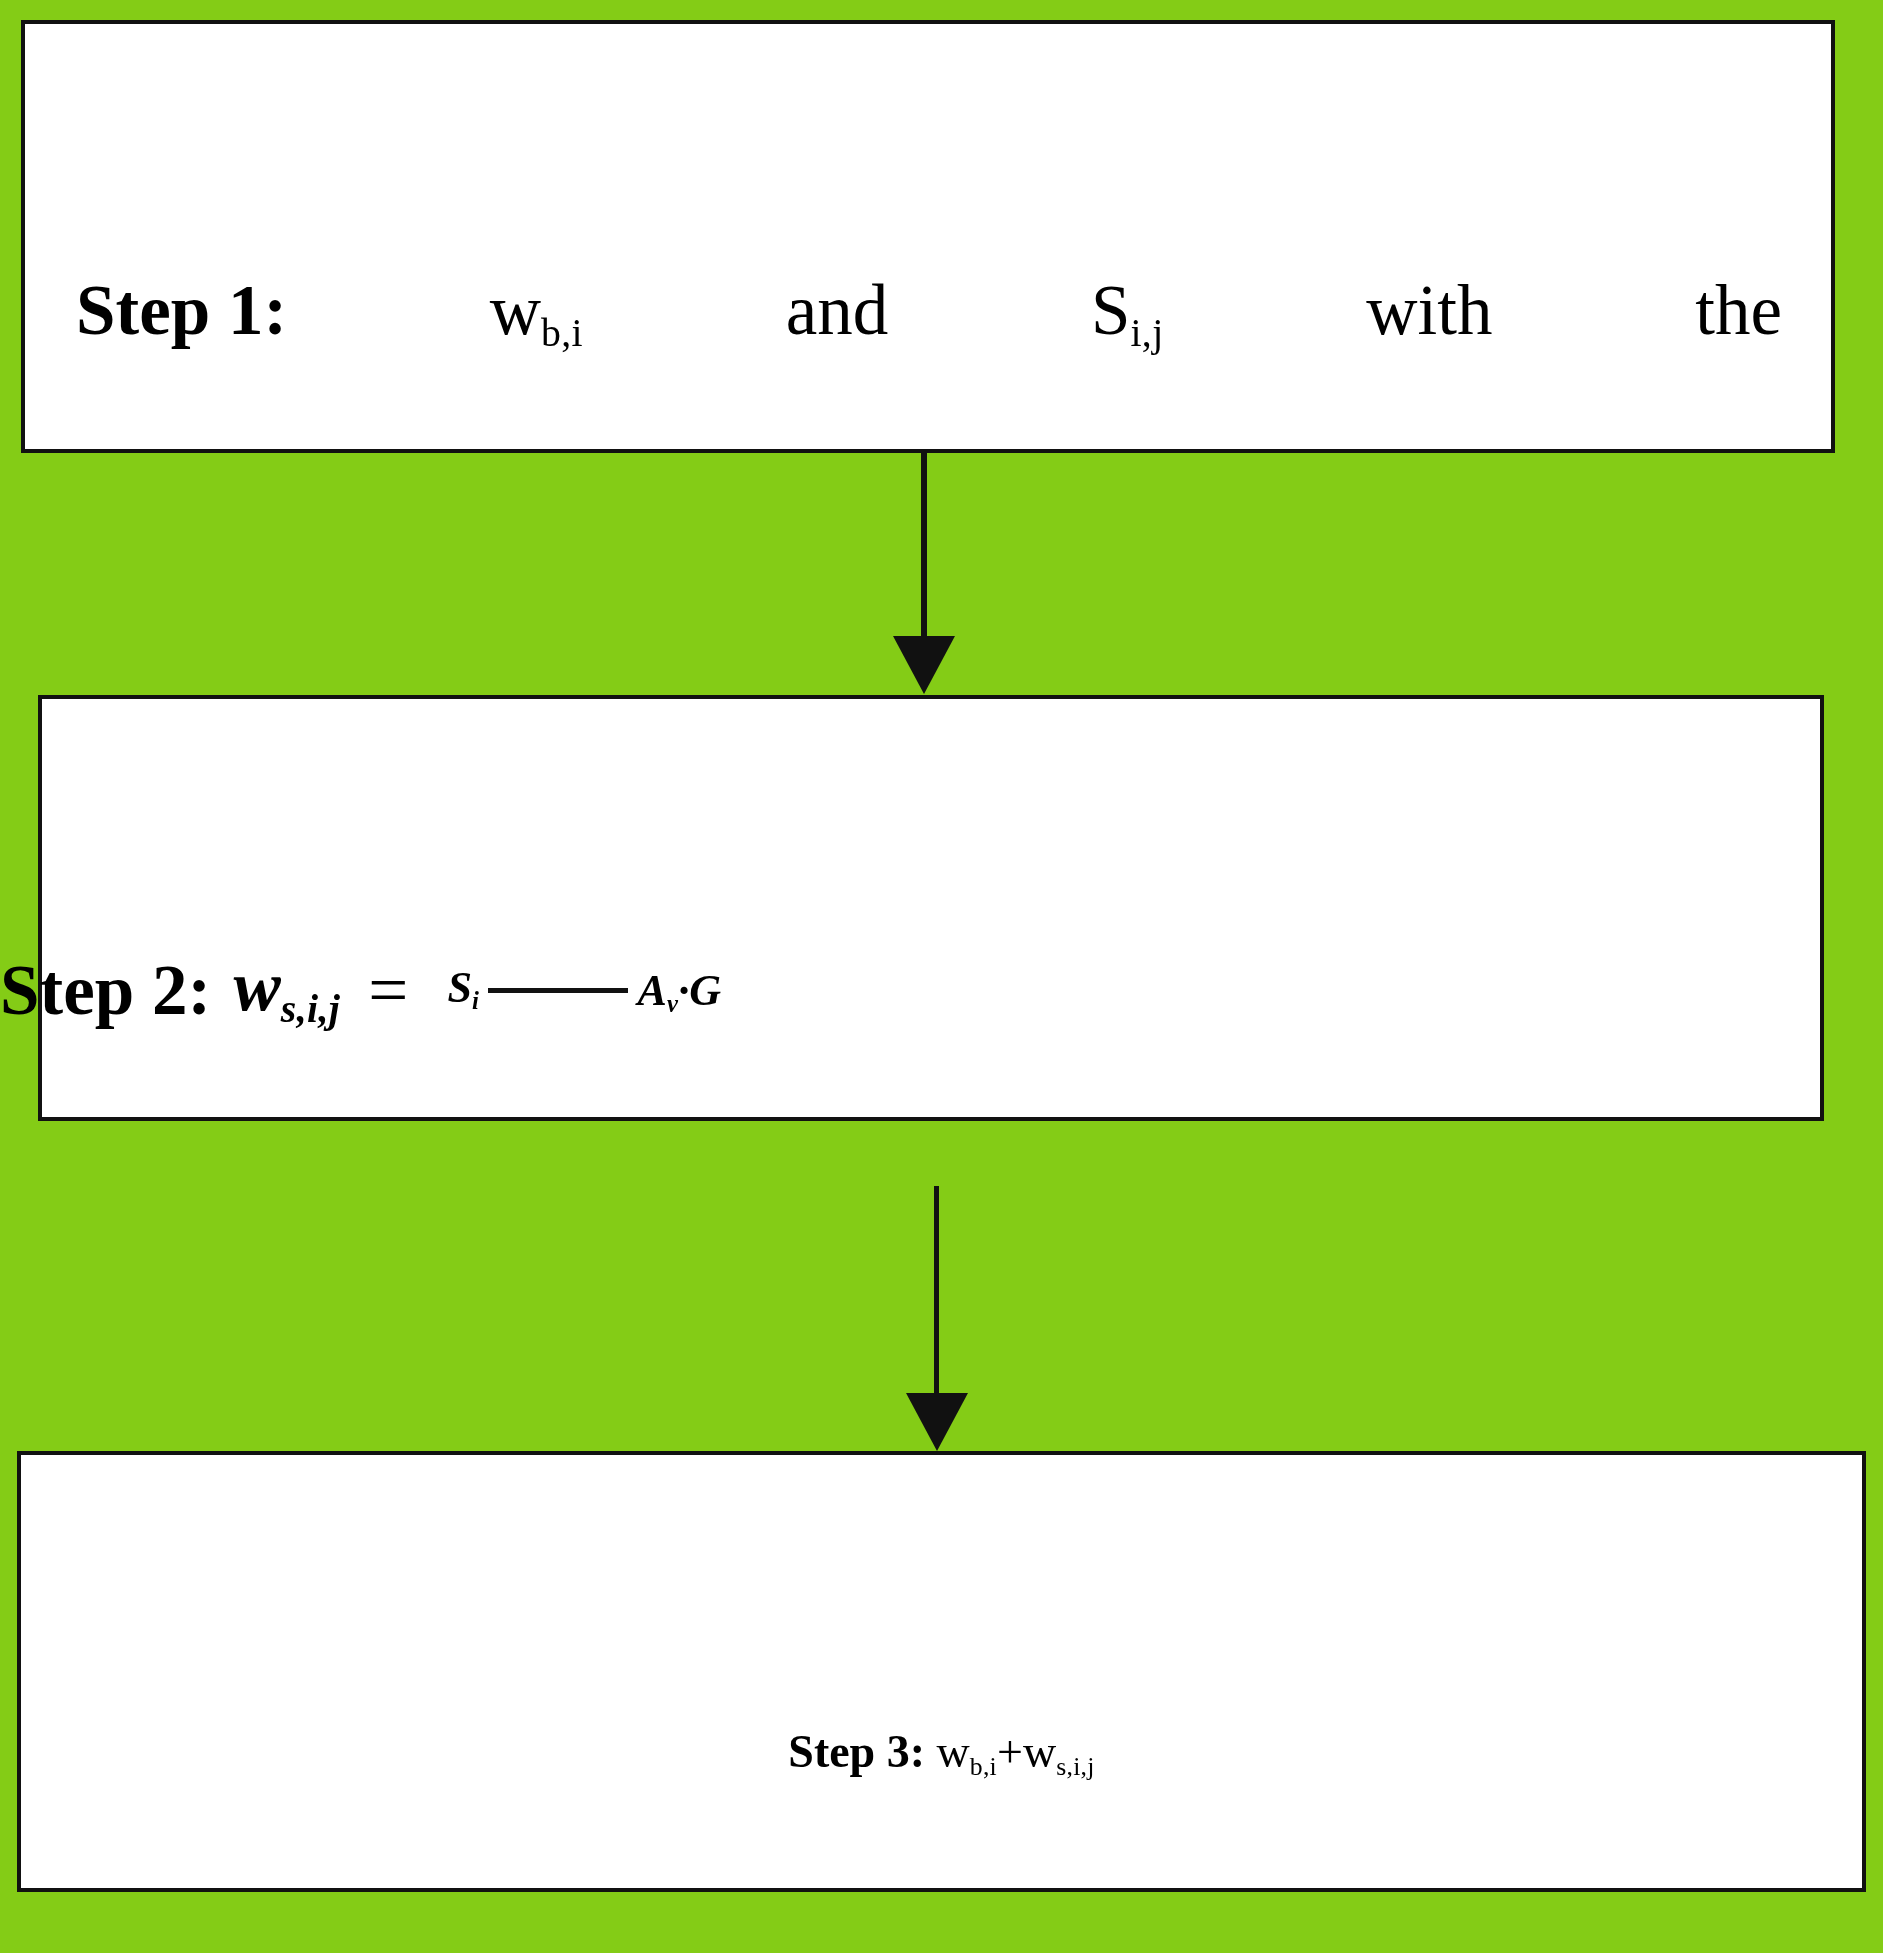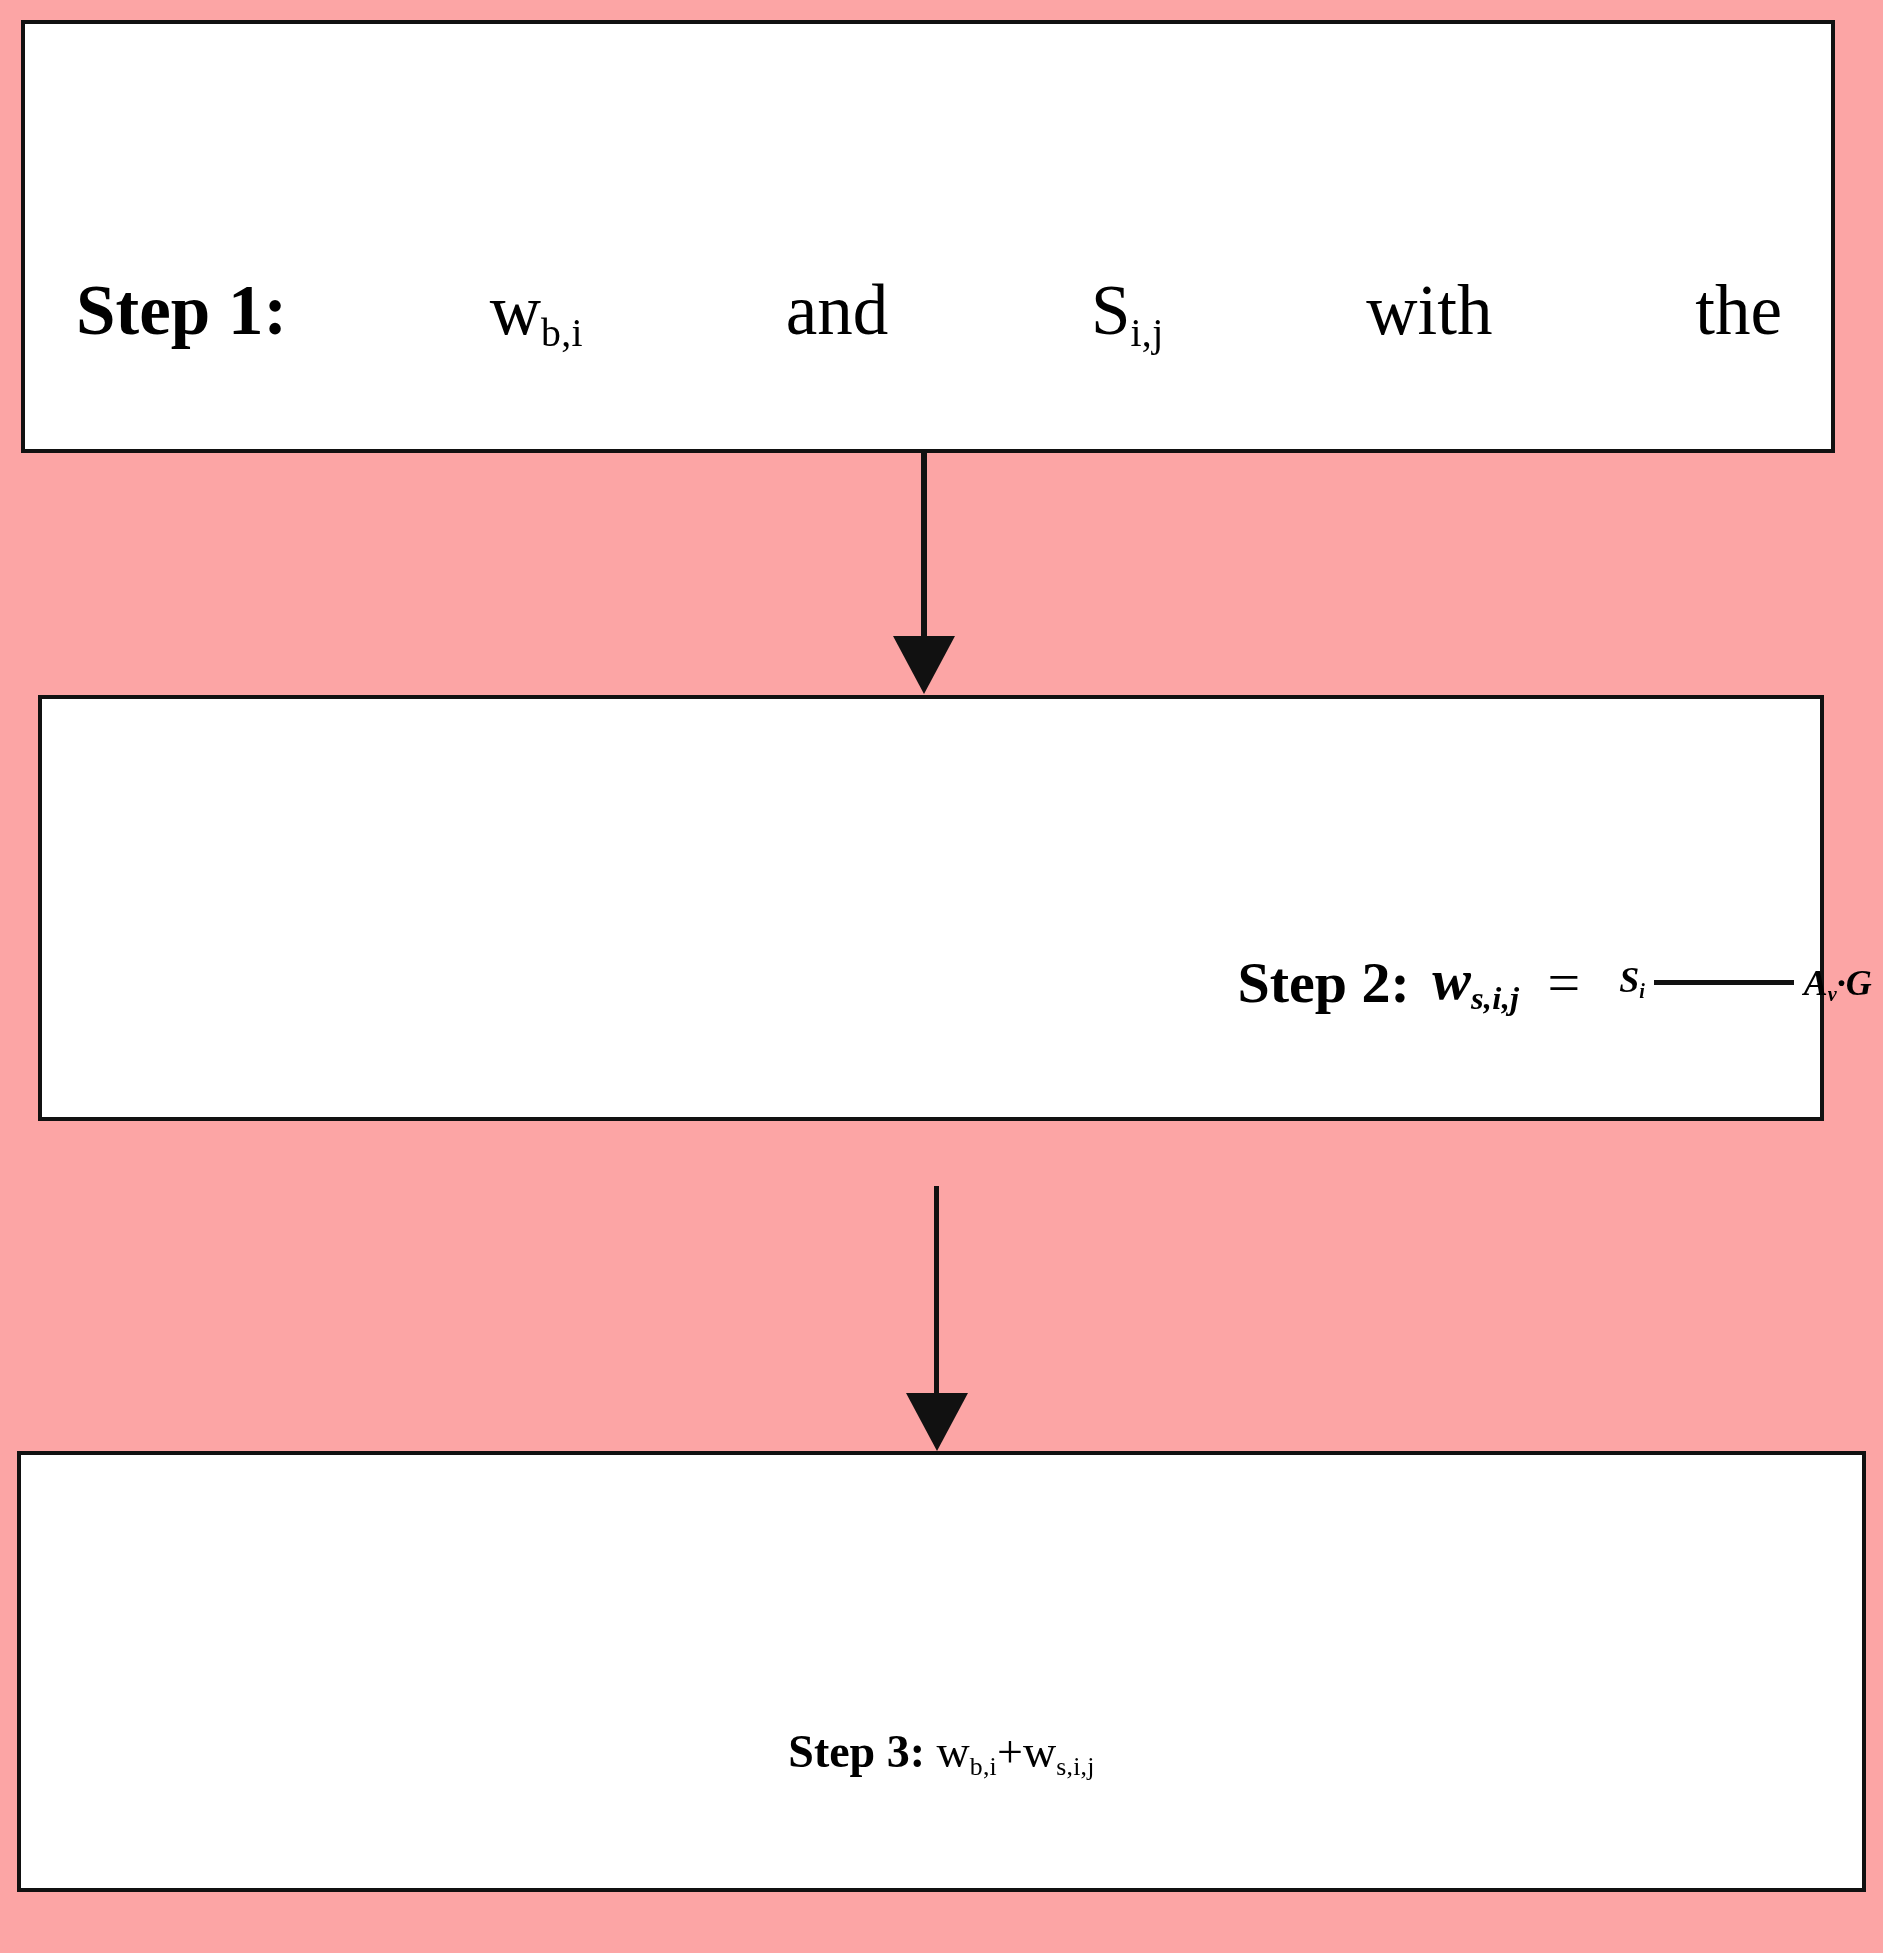--- a/index.html
+++ b/index.html
@@ -5,21 +5,21 @@
 <style>
   html, body {
     margin: 0;
     padding: 0;
     background: #ffffff;
   }
   #canvas {
     position: relative;
     width: 1883px;
     height: 1954px;
-    background: #fca5a5;
+    background: #84cc16;
     font-family: "Liberation Serif", "DejaVu Serif", serif;
     color: #000000;
     overflow: hidden;
   }
 
   
   .step-box {
     position: absolute;
     box-sizing: border-box;
     border: 4.7px solid #111111;
@@ -49,22 +49,22 @@
     font-size: 71px;
   }
   #row-step-1 .seg { display: inline-block; }
   .bold { font-weight: bold; }
 
   
   #row-step-2 {
     left: 0;
     top: 951px;
     width: 1883px;
-    text-align: right;
-    font-size: 58px;
+    text-align: left;
+    font-size: 71px;
   }
   #row-step-2 .inner {
     display: inline-flex;
     align-items: center;
     gap: 22.4px;
   }
 
   
   #row-step-3 {
     left: 0;

